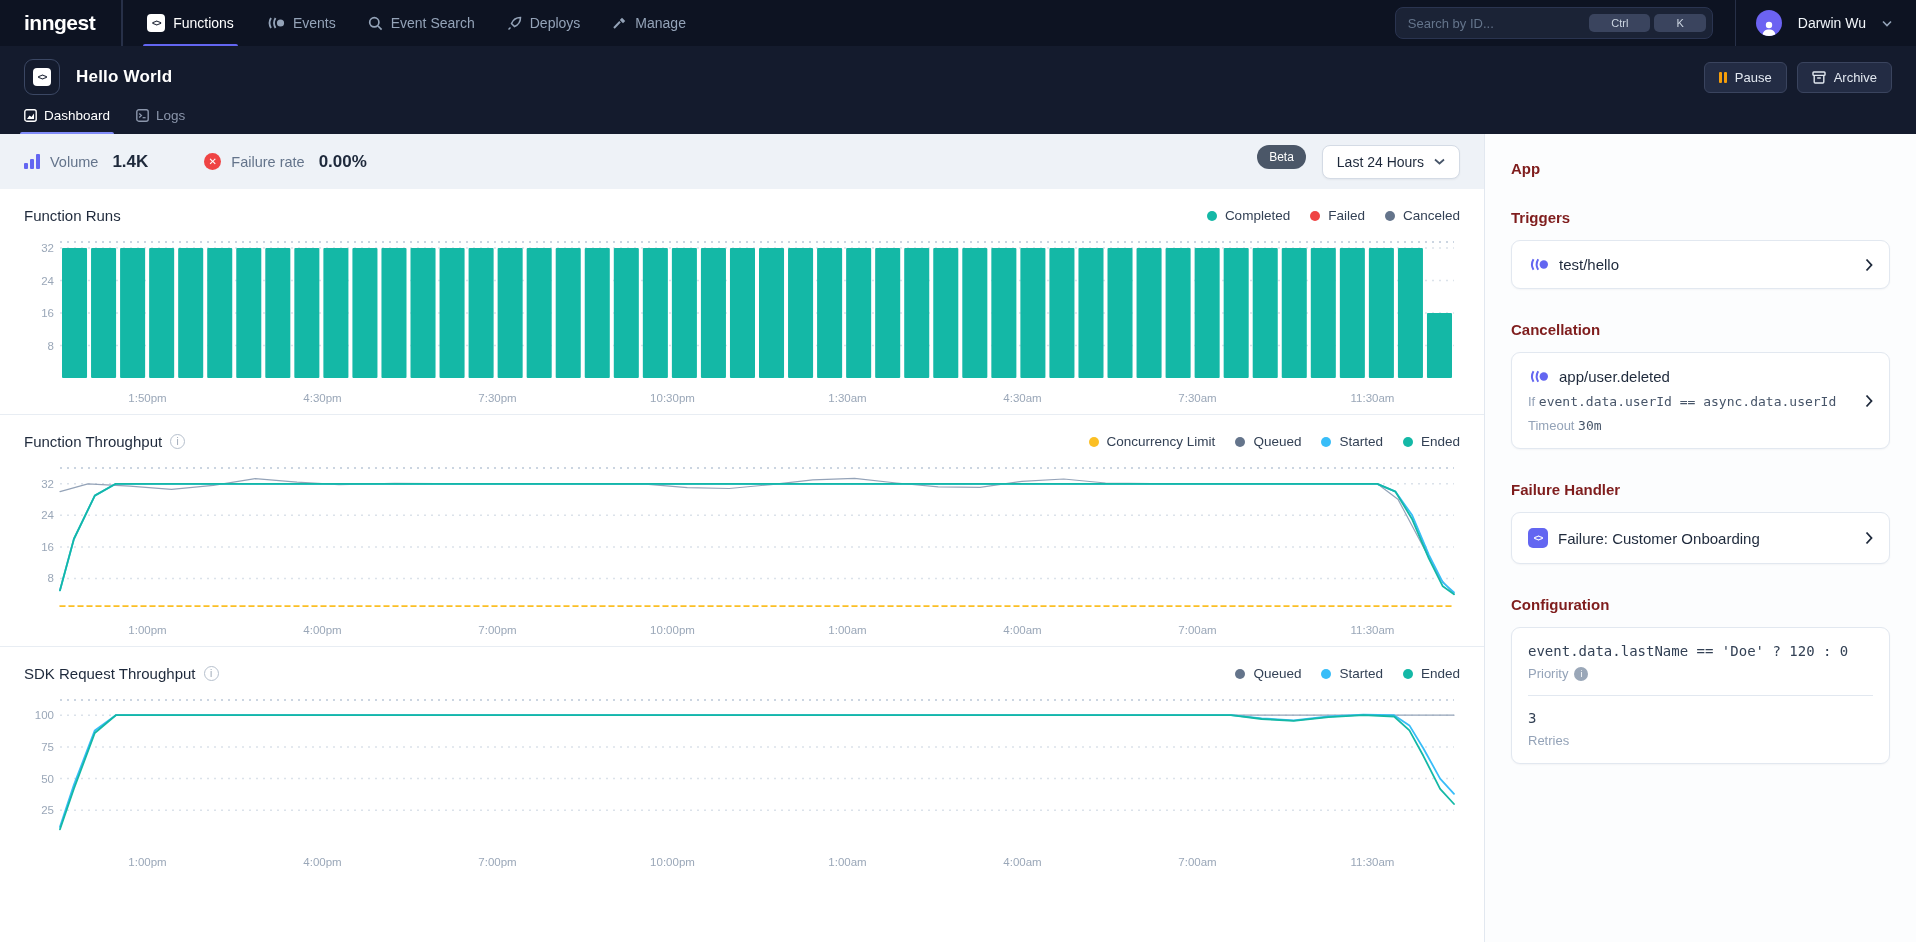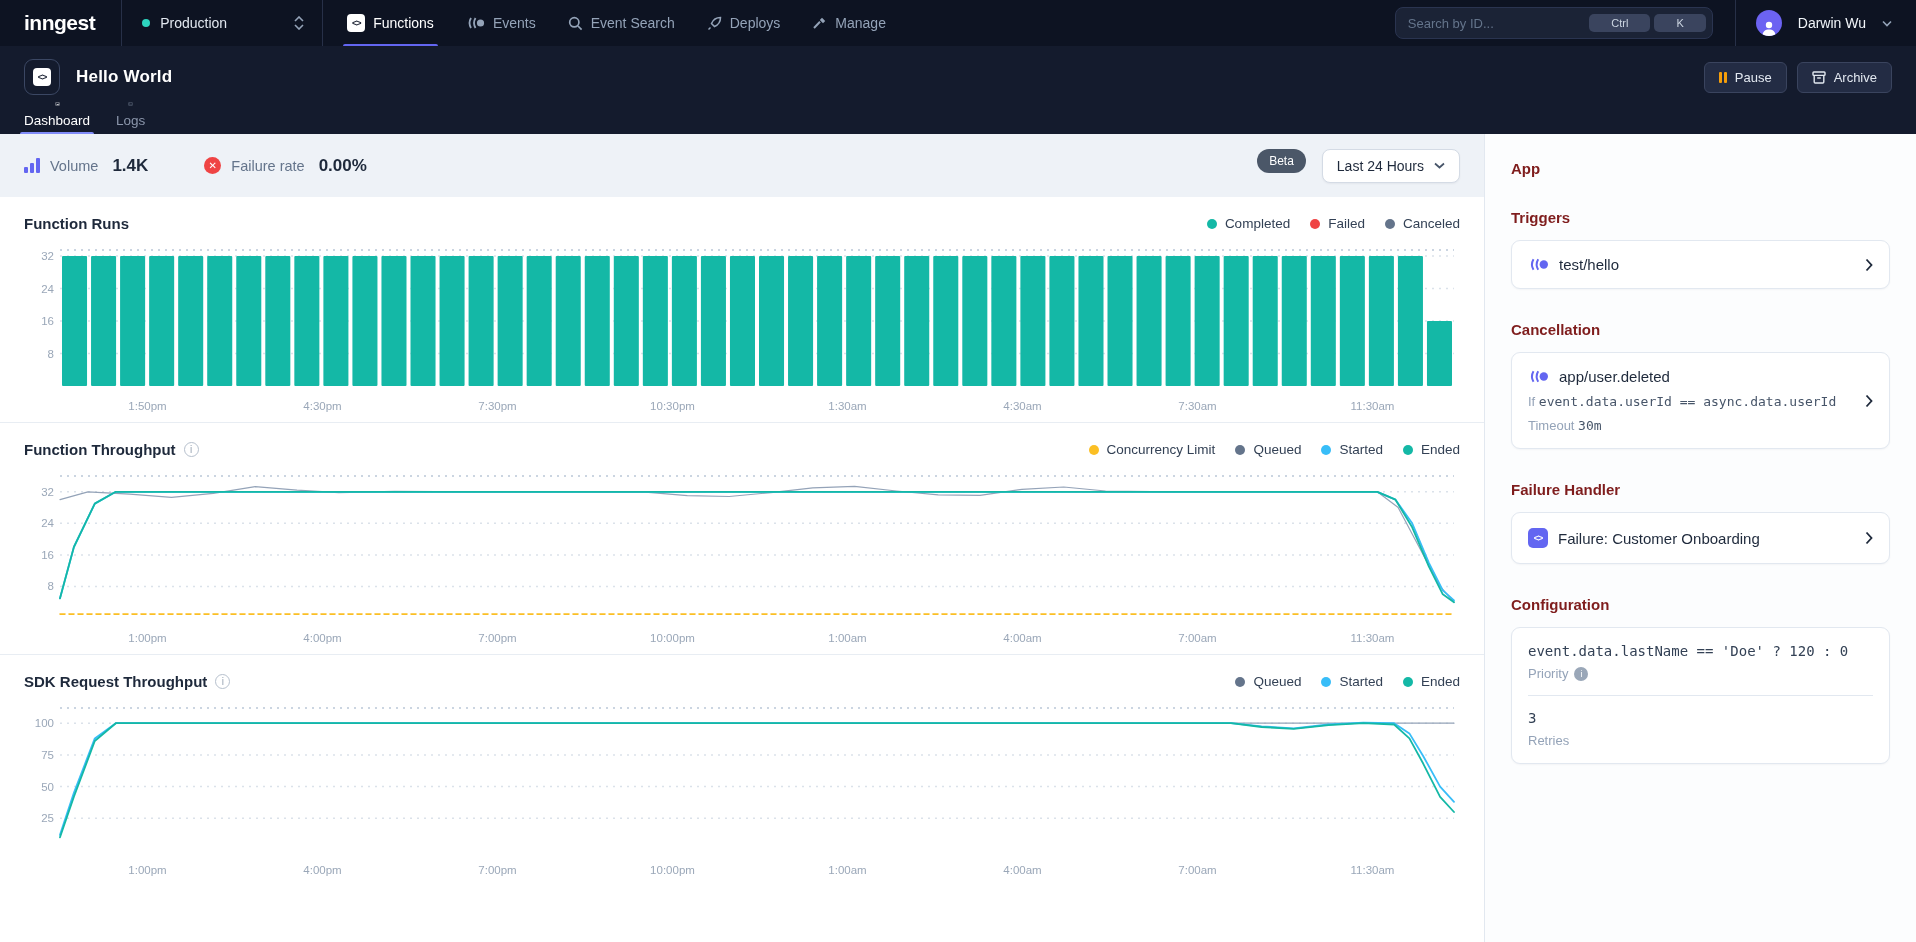--- a/index.html
+++ b/index.html
@@ -35,48 +35,48 @@
   .fn-icon-outer { width:36px; height:36px; border:1px solid #3b4763; border-radius:9px; display:flex; align-items:center; justify-content:center; margin-right:16px; }
   .code-chip { width:18px; height:18px; background:#fff; border-radius:4px; display:flex; align-items:center; justify-content:center;
     color:#141b2d; font-size:9px; font-weight:700; letter-spacing:-1px; }
   .fn-title { font-size:17px; font-weight:600; letter-spacing:0.2px; }
   .fn-actions { margin-left:auto; display:flex; gap:10px; }
   .dark-btn { display:flex; align-items:center; gap:8px; background:#232c44; border:1px solid #3a445e; color:#e2e8f0;
     font-size:13px; border-radius:6px; padding:7px 14px; cursor:pointer; }
   .pause-glyph { display:inline-flex; gap:2px; }
   .pause-glyph i { width:3px; height:11px; background:#f59e0b; border-radius:1px; }
   .fn-tabs { display:flex; gap:26px; padding:0 24px; height:32px; }
-  .fn-tab { display:flex; align-items:center; gap:7px; font-size:13.5px; color:#8b96ab; cursor:pointer; position:relative; padding-bottom:6px;flex-direction:column; }
+  .fn-tab { display:flex; align-items:center; gap:7px; font-size:13.5px; color:#8b96ab; cursor:pointer; position:relative; padding-bottom:6px; }
   .fn-tab.active { color:#fff; }
   .fn-tab.active::after { content:""; position:absolute; left:-4px; right:-4px; bottom:0; height:2px; background:#818cf8; border-radius:2px 2px 0 0; }
 
   
   .page-body { display:flex; height:808px; }
   .main-col { width:1484px; background:#fff; }
   .side-col { width:432px; background:#fcfdfe; border-left:1px solid #e2e8f0; padding:26px 26px 0 26px; overflow:hidden; }
 
   
-  .stats-bar { height:63px; background:#eef2f7; display:flex; align-items:center; padding:0 24px; }
+  .stats-bar { height:55px; background:#eef2f7; display:flex; align-items:center; padding:0 24px; }
   .stat { display:flex; align-items:center; gap:10px; margin-right:56px; }
   .stat-label { color:#64748b; font-size:14.5px; }
   .stat-value { color:#1e293b; font-size:17px; font-weight:600; margin-left:4px; }
   .vol-icon { display:inline-flex; align-items:flex-end; gap:2px; height:15px; }
   .vol-icon i { width:4px; background:#6366f1; border-radius:1px; }
   .vol-icon i:nth-child(1){height:6px;} .vol-icon i:nth-child(2){height:10px;} .vol-icon i:nth-child(3){height:15px;}
   .fail-icon { width:17px; height:17px; border-radius:50%; background:#ef4444; color:#fff; display:flex; align-items:center; justify-content:center; font-size:10px; font-weight:700; }
   .stats-right { margin-left:auto; display:flex; align-items:flex-start; gap:16px; }
   .beta-pill { background:#4b5768; color:#fff; font-size:12px; border-radius:999px; padding:5px 12px; }
   .range-btn { background:#fff; border:1px solid #d4dbe5; border-radius:8px; padding:8px 14px; display:flex; align-items:center; gap:10px;
     font-size:14px; color:#1e293b; cursor:pointer; box-shadow:0 1px 2px rgba(15,23,42,.05); }
 
   
   .chart-section { padding:18px 24px 10px 24px; border-bottom:1px solid #e8edf3; }
   .chart-section:last-child { border-bottom:none; }
   .chart-head { display:flex; align-items:center; margin-bottom:10px; }
-  .chart-title { font-size:15px; font-weight:700; color:#1e293b; }
+  .chart-title { font-size:15px; font-weight:400; color:#1e293b; }
   .info-icon { width:15px; height:15px; border:1px solid #b6c0cd; border-radius:50%; color:#9aa5b4; font-size:10px;
     display:inline-flex; align-items:center; justify-content:center; margin-left:8px; font-style:normal; }
   .legend { margin-left:auto; display:flex; align-items:center; gap:20px; }
   .legend-item { display:flex; align-items:center; gap:8px; font-size:13.5px; color:#334155; }
   .legend-dot { width:10px; height:10px; border-radius:50%; }
   .x-labels { display:flex; margin-left:36px; margin-top:2px; }
   .x-labels span { flex:1; text-align:center; font-size:11.5px; color:#9aa7b8; }
 
   
   .side-section { margin-bottom:32px; }
@@ -102,28 +102,20 @@
   svg.icon { display:block; }
 </style>
 </head>
 <body>
 
 <div class="topnav">
   <div class="brand">
     <span>inngest</span>
   </div>
   <div class="nav-sep"></div>
-  <div class="env-select">
-    <span class="env-dot"></span>
-    <span class="env-label">Production</span>
-    <svg class="icon" width="10" height="14" viewBox="0 0 10 14">
-      <polyline points="1,5 5,1 9,5" fill="none" stroke="#94a3b8" stroke-width="1.6"></polyline>
-      <polyline points="1,9 5,13 9,9" fill="none" stroke="#94a3b8" stroke-width="1.6"></polyline>
-    </svg>
-  </div>
   <div class="nav-sep"></div>
   <div class="nav-items">
     <div class="nav-item active">
       <span class="code-chip">&lt;&gt;</span>
       <span>Functions</span>
     </div>
     <div class="nav-item">
       <svg class="icon" width="19" height="14" viewBox="0 0 19 14">
         <path d="M5 2 Q2 7 5 12" fill="none" stroke="#94a3b8" stroke-width="1.8"></path>
         <path d="M9.5 2 Q6.5 7 9.5 12" fill="none" stroke="#94a3b8" stroke-width="1.8"></path>

